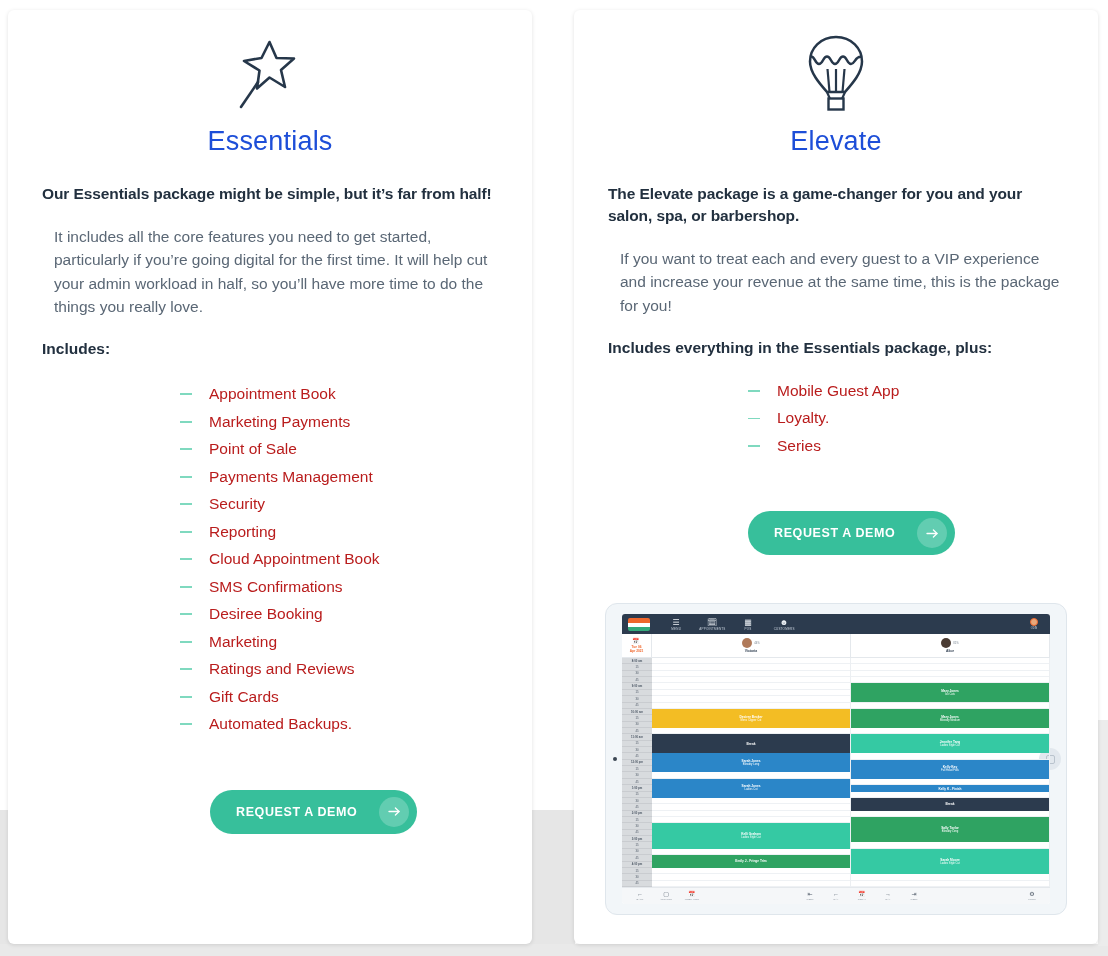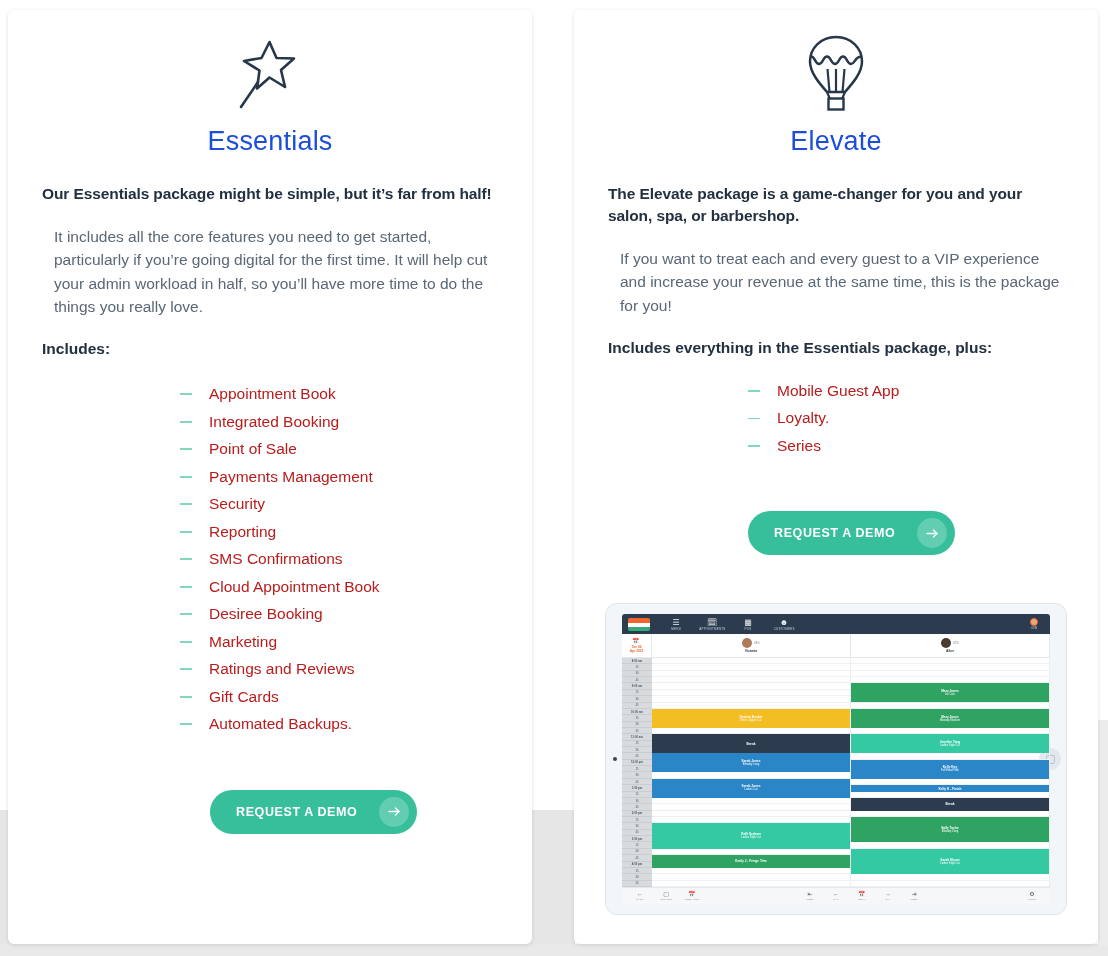--- a/index.html
+++ b/index.html
@@ -283,45 +283,45 @@
       <p class="para">It includes all the core features you need to get started, particularly if you’re going digital for the first time. It will help cut your admin workload in half, so you’ll have more time to do the things you really love.</p>
       <p class="includes-label">Includes:</p>
 
       <ul class="feat">
         <li>
             <span class="dash"></span>
             <span>Appointment Book</span>
           </li>
         <li>
             <span class="dash"></span>
-            <span>Integrated Booking</span>
+            <span>Marketing Payments</span>
           </li>
         <li>
             <span class="dash"></span>
             <span>Point of Sale</span>
           </li>
         <li>
             <span class="dash"></span>
             <span>Payments Management</span>
           </li>
         <li>
             <span class="dash"></span>
             <span>Security</span>
           </li>
         <li>
             <span class="dash"></span>
             <span>Reporting</span>
           </li>
         <li>
             <span class="dash"></span>
+            <span>Cloud Appointment Book</span>
+          </li>
+        <li>
+            <span class="dash"></span>
             <span>SMS Confirmations</span>
-          </li>
-        <li>
-            <span class="dash"></span>
-            <span>Cloud Appointment Book</span>
           </li>
         <li>
             <span class="dash"></span>
             <span>Desiree Booking</span>
           </li>
         <li>
             <span class="dash"></span>
             <span>Marketing</span>
           </li>
         <li>

